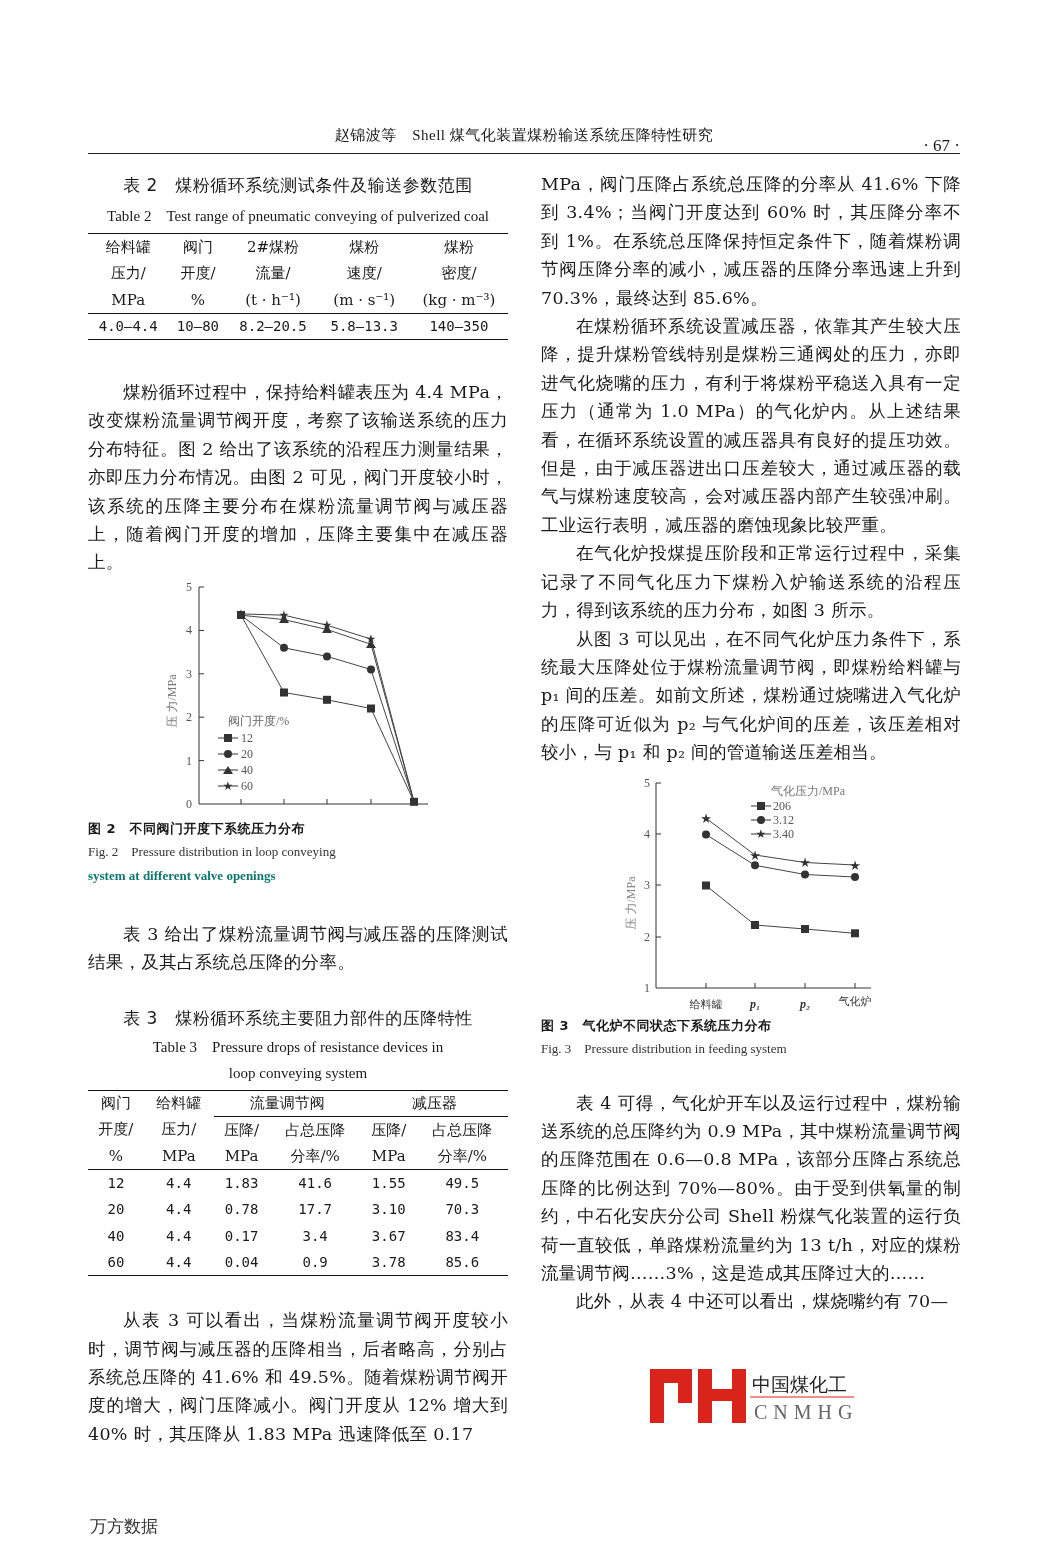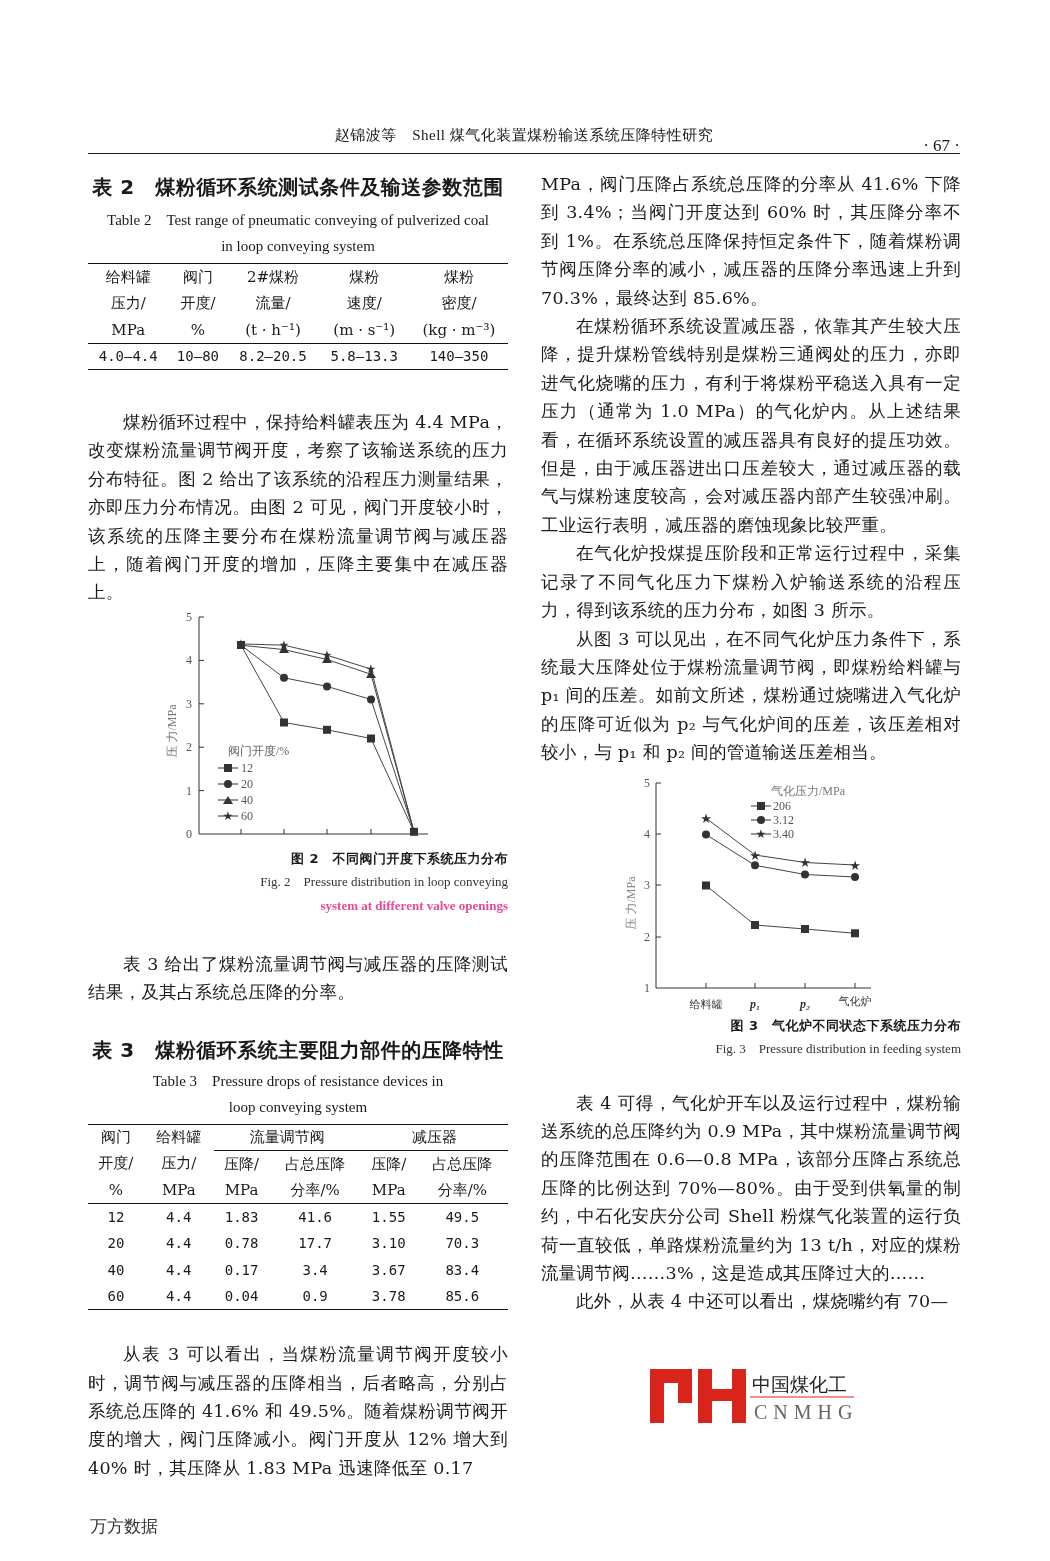--- a/index.html
+++ b/index.html
@@ -10,33 +10,33 @@
   .header .title { position: absolute; left: 0; right: 0; top: 2px; text-align: center; font-size: 15px; font-family: "Liberation Serif", serif; letter-spacing: 0.5px; }
   .header .page { position: absolute; right: 0; top: 12px; font-size: 17px; font-family: "Liberation Serif", serif; }
 
   .col { position: absolute; top: 170px; width: 420px; }
   .col-left { left: 88px; }
   .col-right { left: 541px; }
 
   .para { font-size: 17.5px; line-height: 28.4px; text-align: justify; text-justify: inter-ideograph; letter-spacing: 0.3px; }
   .para.indent { text-indent: 2em; }
 
-  .tcap-cn { font-family: "DejaVu Sans", sans-serif; font-weight: bold; font-size: 20px; text-align: center; letter-spacing: 0.5px; }
+  .tcap-cn { font-family: "DejaVu Sans", sans-serif; font-weight: normal; font-size: 17px; text-align: center; letter-spacing: 0.5px; }
   .tcap-en { font-family: "Liberation Serif", serif; font-size: 15px; text-align: center; line-height: 26px; }
 
   table.data { width: 100%; border-collapse: collapse; font-size: 15px; margin-top: 4px; }
   table.data td { text-align: center; padding: 0 2px; height: 26.5px; }
   table.data .topline td { border-top: 1.8px solid #111; }
   table.data .midline td { border-top: 1px solid #111; }
   table.data .botline td { border-bottom: 1.8px solid #111; }
   .mono { font-family: "DejaVu Sans Mono", "Liberation Mono", monospace; font-size: 14px; }
 
-  .figcap-cn { font-family: "DejaVu Sans", sans-serif; font-weight: bold; font-size: 13px; text-align: right; letter-spacing: 0.5px; }
-  .figcap-en { font-family: "Liberation Serif", serif; font-size: 13px; text-align: right; line-height: 24px; color: #333; }
-  .figcap-en.b { font-weight: bold; color: #ec4899; }
+  .figcap-cn { font-family: "DejaVu Sans", sans-serif; font-weight: bold; font-size: 13px; text-align: left; letter-spacing: 0.5px; }
+  .figcap-en { font-family: "Liberation Serif", serif; font-size: 13px; text-align: left; line-height: 24px; color: #333; }
+  .figcap-en.b { font-weight: bold; color: #0f766e; }
 
   .section { font-size: 17.5px; line-height: 28px; }
   .section .num { font-weight: bold; font-family: "Liberation Serif", serif; margin-right: 14px; }
 
   svg text { font-family: "Liberation Serif", serif; }
 
   .watermark { position: absolute; left: 648px; top: 1367px; width: 240px; height: 60px; }
   .footer { position: absolute; left: 90px; top: 1515px; font-family: "DejaVu Sans", sans-serif; font-size: 17px; color: #333; }
 </style>
 </head>
@@ -44,21 +44,20 @@
 
 <div class="header">
   <div class="title">赵锦波等　Shell 煤气化装置煤粉输送系统压降特性研究</div>
   <div class="page">· 67 ·</div>
 </div>
 
 <div class="col col-left">
   <div style="height:4px"></div>
   <div class="tcap-cn">表 2　煤粉循环系统测试条件及输送参数范围</div>
   <div class="tcap-en" style="margin-top:6px">Table 2　Test range of pneumatic conveying of pulverized coal</div>
-  <div class="tcap-en">in loop conveying system</div>
   <table class="data">
     <tbody>
         <tr class="topline">
       <td>给料罐</td>
       <td>阀门</td>
       <td>2#煤粉</td>
       <td>煤粉</td>
       <td>煤粉</td>
     </tr>
     <tr>

